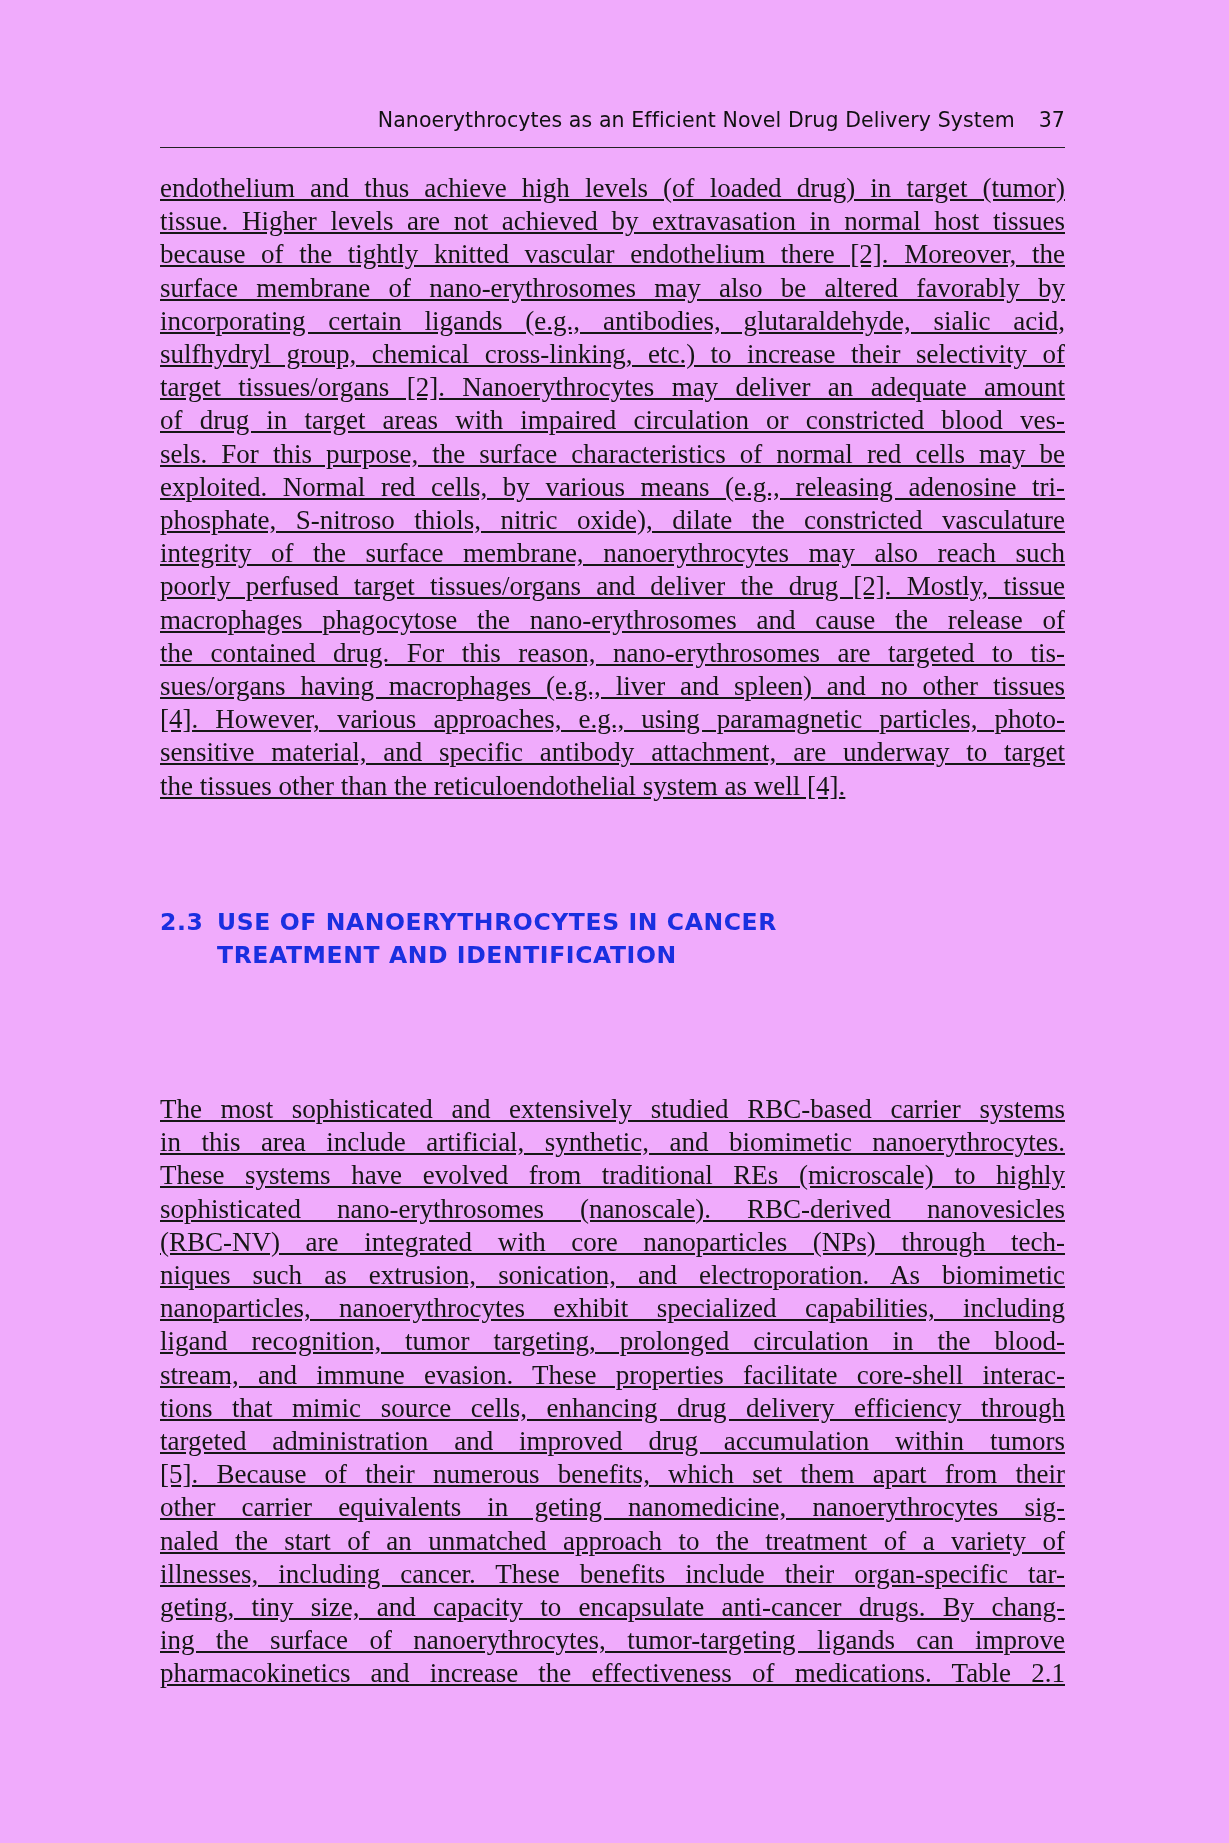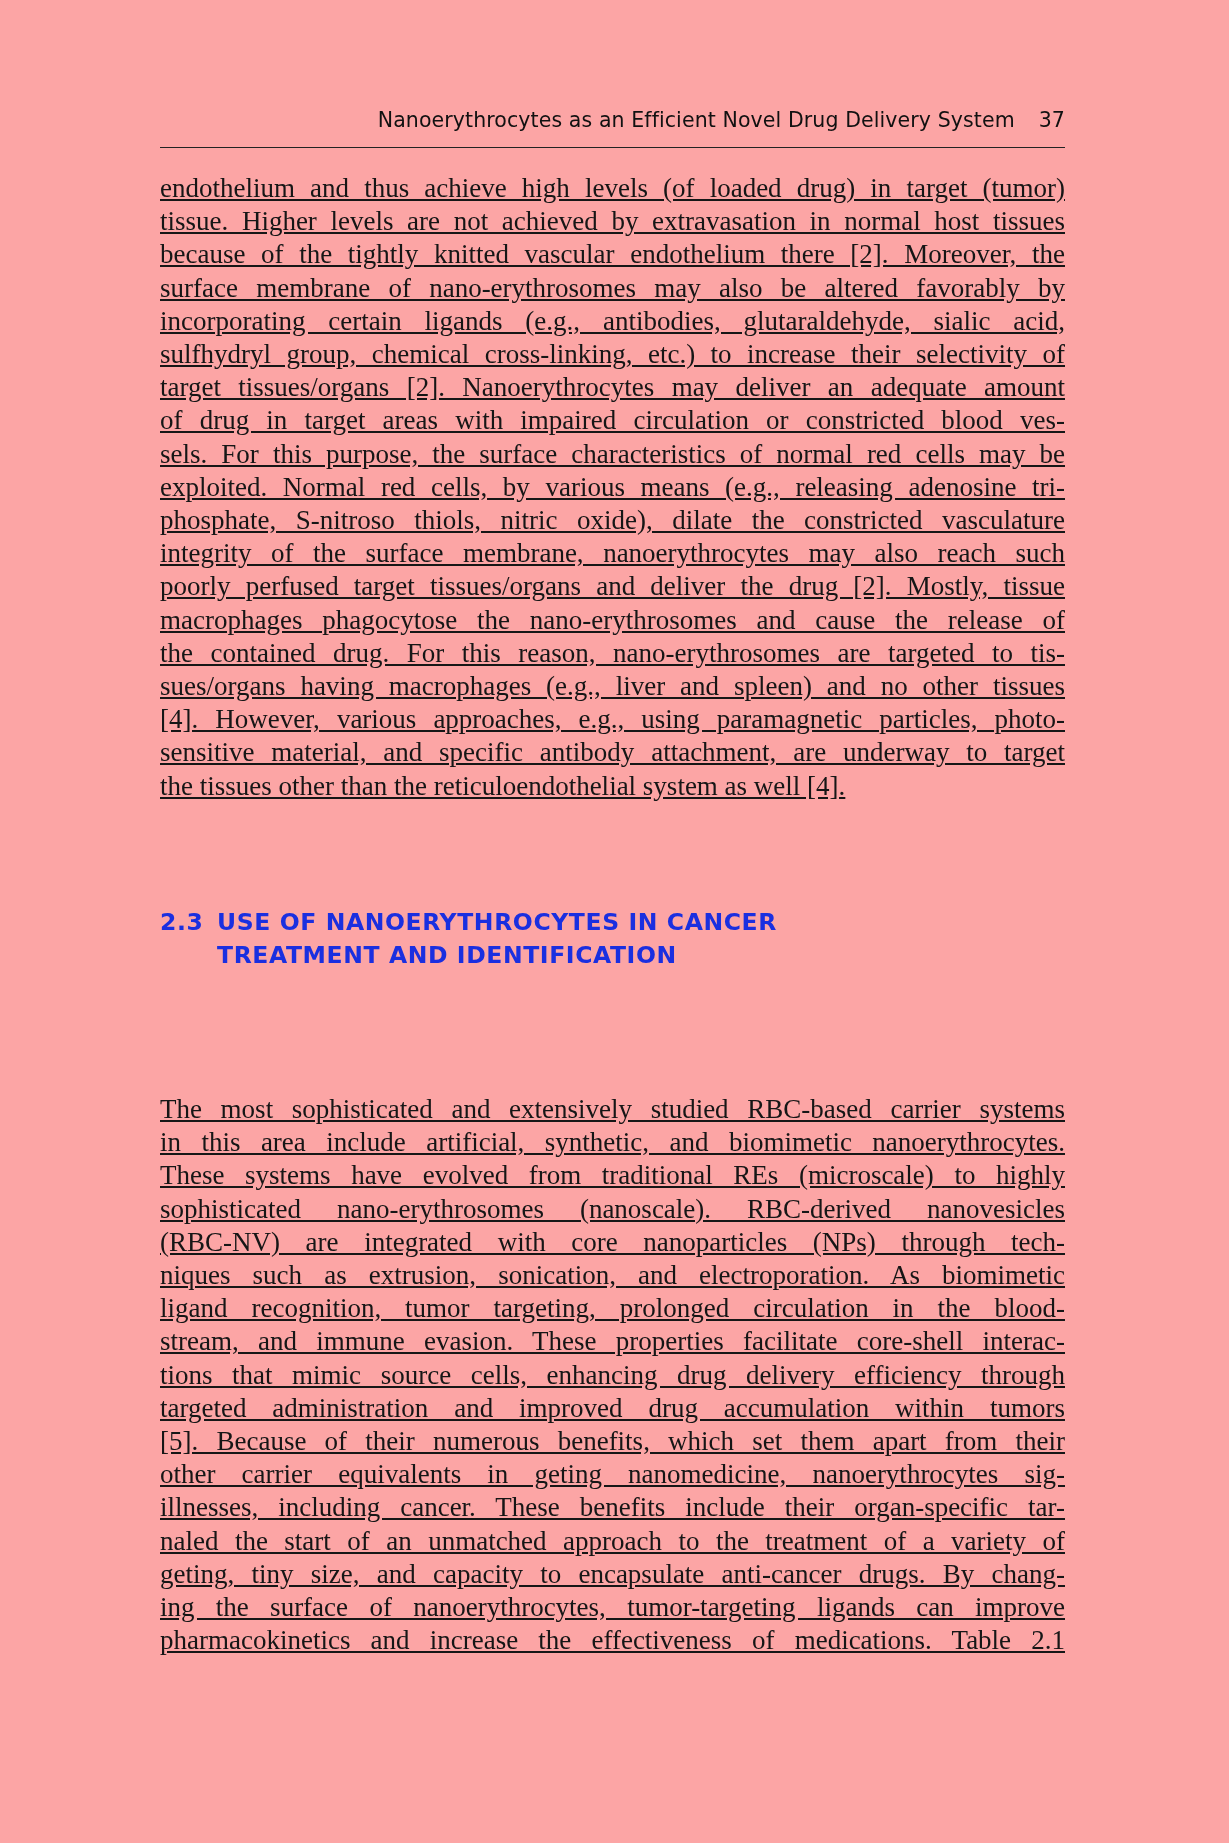--- a/index.html
+++ b/index.html
@@ -1,17 +1,17 @@
 <!DOCTYPE html>
 <html><head>
 <meta charset="utf-8">
 <style>
   html, body { margin: 0; padding: 0; background: #ffffff; }
   body { width: 1229px; height: 1843px; position: relative; overflow: hidden; }
-  .page { position: absolute; left: 0; top: 0; width: 1229px; height: 1843px; background: #fca5a5; }
+  .page { position: absolute; left: 0; top: 0; width: 1229px; height: 1843px; background: #f0abfc; }
   .running-head {
     position: absolute; left: 160px; top: 108px; width: 905px;
     text-align: right; font-family: "DejaVu Sans", sans-serif;
     font-size: 20.5px; color: #111; letter-spacing: 0.1px;
   }
   .running-head .pnum { display: inline-block; margin-left: 24px; }
   .rule { position: absolute; left: 160px; top: 147px; width: 905px; height: 0; border-top: 1.5px solid #222; }
   .body-text {
     position: absolute; left: 160px; width: 905px;
     font-family: "Liberation Serif", serif; font-size: 27px; line-height: 33.2px;
@@ -71,26 +71,27 @@
   </div>
 
 
   <div class="body-text" id="p2">
     <span class="line">The most sophisticated and extensively studied RBC-based carrier systems</span>
     <span class="line">in this area include artificial, synthetic, and biomimetic nanoerythrocytes.</span>
     <span class="line">These systems have evolved from traditional REs (microscale) to highly</span>
     <span class="line">sophisticated nano-erythrosomes (nanoscale). RBC-derived nanovesicles</span>
     <span class="line">(RBC-NV) are integrated with core nanoparticles (NPs) through tech-</span>
     <span class="line">niques such as extrusion, sonication, and electroporation. As biomimetic</span>
+    <span class="line">nanoparticles, nanoerythrocytes exhibit specialized capabilities, including</span>
     <span class="line">ligand recognition, tumor targeting, prolonged circulation in the blood-</span>
     <span class="line">stream, and immune evasion. These properties facilitate core-shell interac-</span>
     <span class="line">tions that mimic source cells, enhancing drug delivery efficiency through</span>
     <span class="line">targeted administration and improved drug accumulation within tumors</span>
     <span class="line">[5]. Because of their numerous benefits, which set them apart from their</span>
     <span class="line">other carrier equivalents in geting nanomedicine, nanoerythrocytes sig-</span>
+    <span class="line">naled the start of an unmatched approach to the treatment of a variety of</span>
     <span class="line">illnesses, including cancer. These benefits include their organ-specific tar-</span>
-    <span class="line">naled the start of an unmatched approach to the treatment of a variety of</span>
     <span class="line">geting, tiny size, and capacity to encapsulate anti-cancer drugs. By chang-</span>
     <span class="line">ing the surface of nanoerythrocytes, tumor-targeting ligands can improve</span>
     <span class="line">pharmacokinetics and increase the effectiveness of medications. Table 2.1</span>
   </div>
 
 </div>
 
 </body></html>

